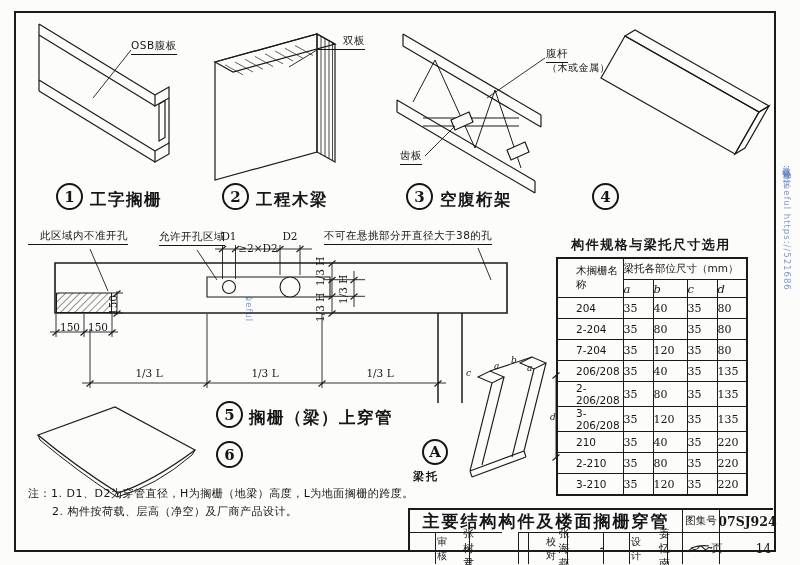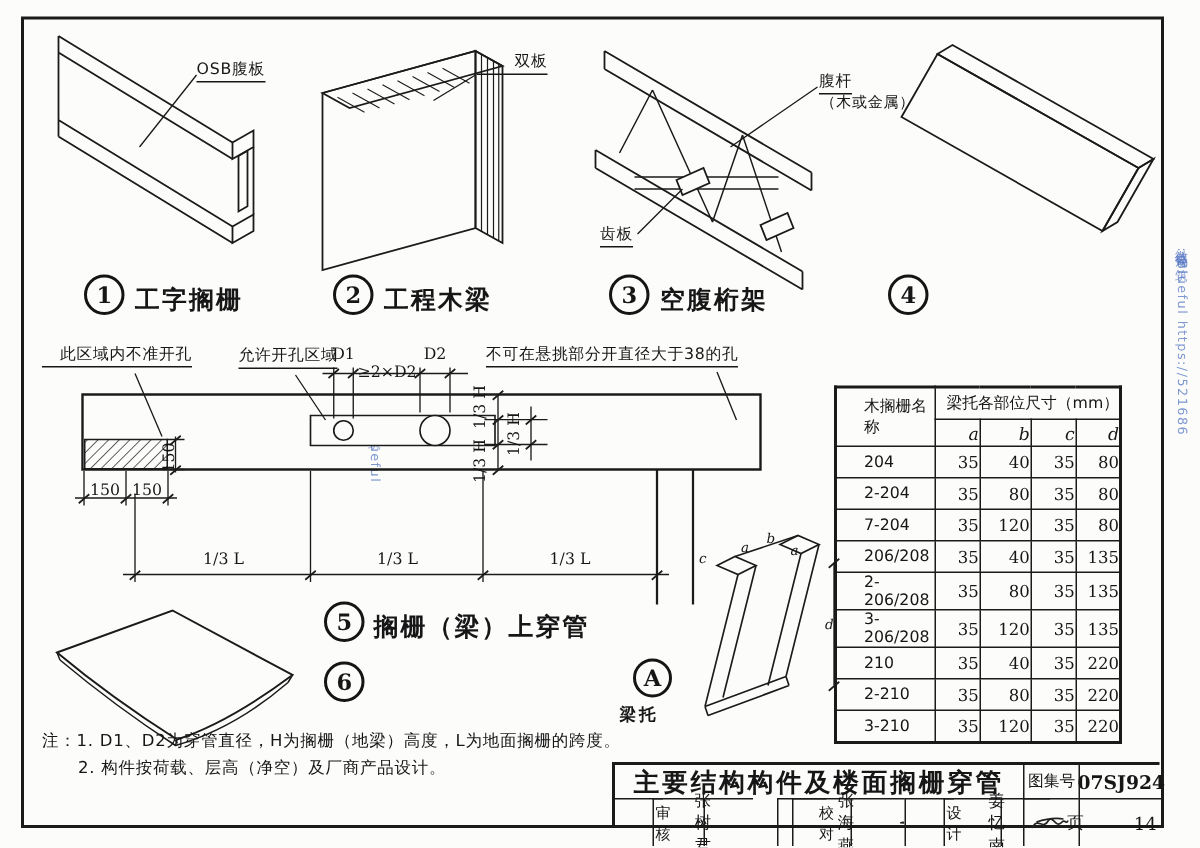--- a/index.html
+++ b/index.html
@@ -16,21 +16,21 @@
   .lbl{position:absolute;font-size:10.5px;letter-spacing:0.5px;white-space:nowrap;}
   .u{border-bottom:1px solid #161616;padding-bottom:1px;}
   .dim{position:absolute;font-size:10.5px;font-family:"DejaVu Serif",serif;white-space:nowrap;}
   .ctr{text-align:center;}
   .vtext{writing-mode:vertical-rl;transform:rotate(180deg);}
   .tiny{position:absolute;font-size:9px;font-style:italic;font-family:"DejaVu Serif",serif;}
   .wm{position:absolute;writing-mode:vertical-rl;font-size:8.5px;letter-spacing:1px;
       color:rgba(88,122,196,0.78);white-space:nowrap;}
   .note{position:absolute;font-size:11px;letter-spacing:0.5px;white-space:nowrap;}
   .spec{border-collapse:collapse;table-layout:fixed;width:190px;}
-  .spec td{border:1.1px solid #1a1a1a;height:20px;font-size:11px;text-align:right;
+  .spec td{border:1.1px solid #1a1a1a;height:20px;font-size:11px;text-align:left;
            font-family:"DejaVu Serif",serif;padding:0;overflow:hidden;}
   .spec{border:2px solid #1a1a1a;}
   .spec td.nm{text-align:left;padding-left:18px;font-family:"DejaVu Sans",sans-serif;font-size:10.5px;}
   .spec td.hdr{font-family:"DejaVu Sans",sans-serif;font-size:10.5px;height:20px;}
   .spec td.sub{font-style:italic;font-size:11.5px;height:17px;}
   .tb{position:absolute;left:408px;top:508px;width:365px;height:44px;
       border-top:2.2px solid #1b1b1b;border-left:2.2px solid #1b1b1b;box-sizing:border-box;}
   .tb .cell{position:absolute;display:flex;align-items:center;justify-content:center;
             box-sizing:border-box;border-left:1.2px solid #1b1b1b;}
   .tb .r1{top:0;height:22px;}
@@ -185,20 +185,21 @@
   <div class="tiny" style="left:527px;top:363px;">a</div>
   <div class="tiny" style="left:550px;top:412px;">d</div>
 
   <div class="note" style="left:28px;top:486px;">
     <span>注：</span><span>1. D1、D2为穿管直径，H为搁栅（地梁）高度，L为地面搁栅的跨度。</span>
   </div>
   <div class="note" style="left:52px;top:504px;">
     <span>2. 构件按荷载、层高（净空）及厂商产品设计。</span>
   </div>
 
+  <div class="abs ctr" style="left:556px;top:236px;width:190px;font-size:13px;font-weight:bold;letter-spacing:1.5px;">构件规格与梁托尺寸选用</div>
   <table class="spec abs" style="left:556px;top:257px;">
     <colgroup>
         <col style="width:66px">
         <col style="width:30px">
         <col style="width:34px">
         <col style="width:30px">
         <col style="width:30px">
       </colgroup>
     <tbody>
         <tr>

